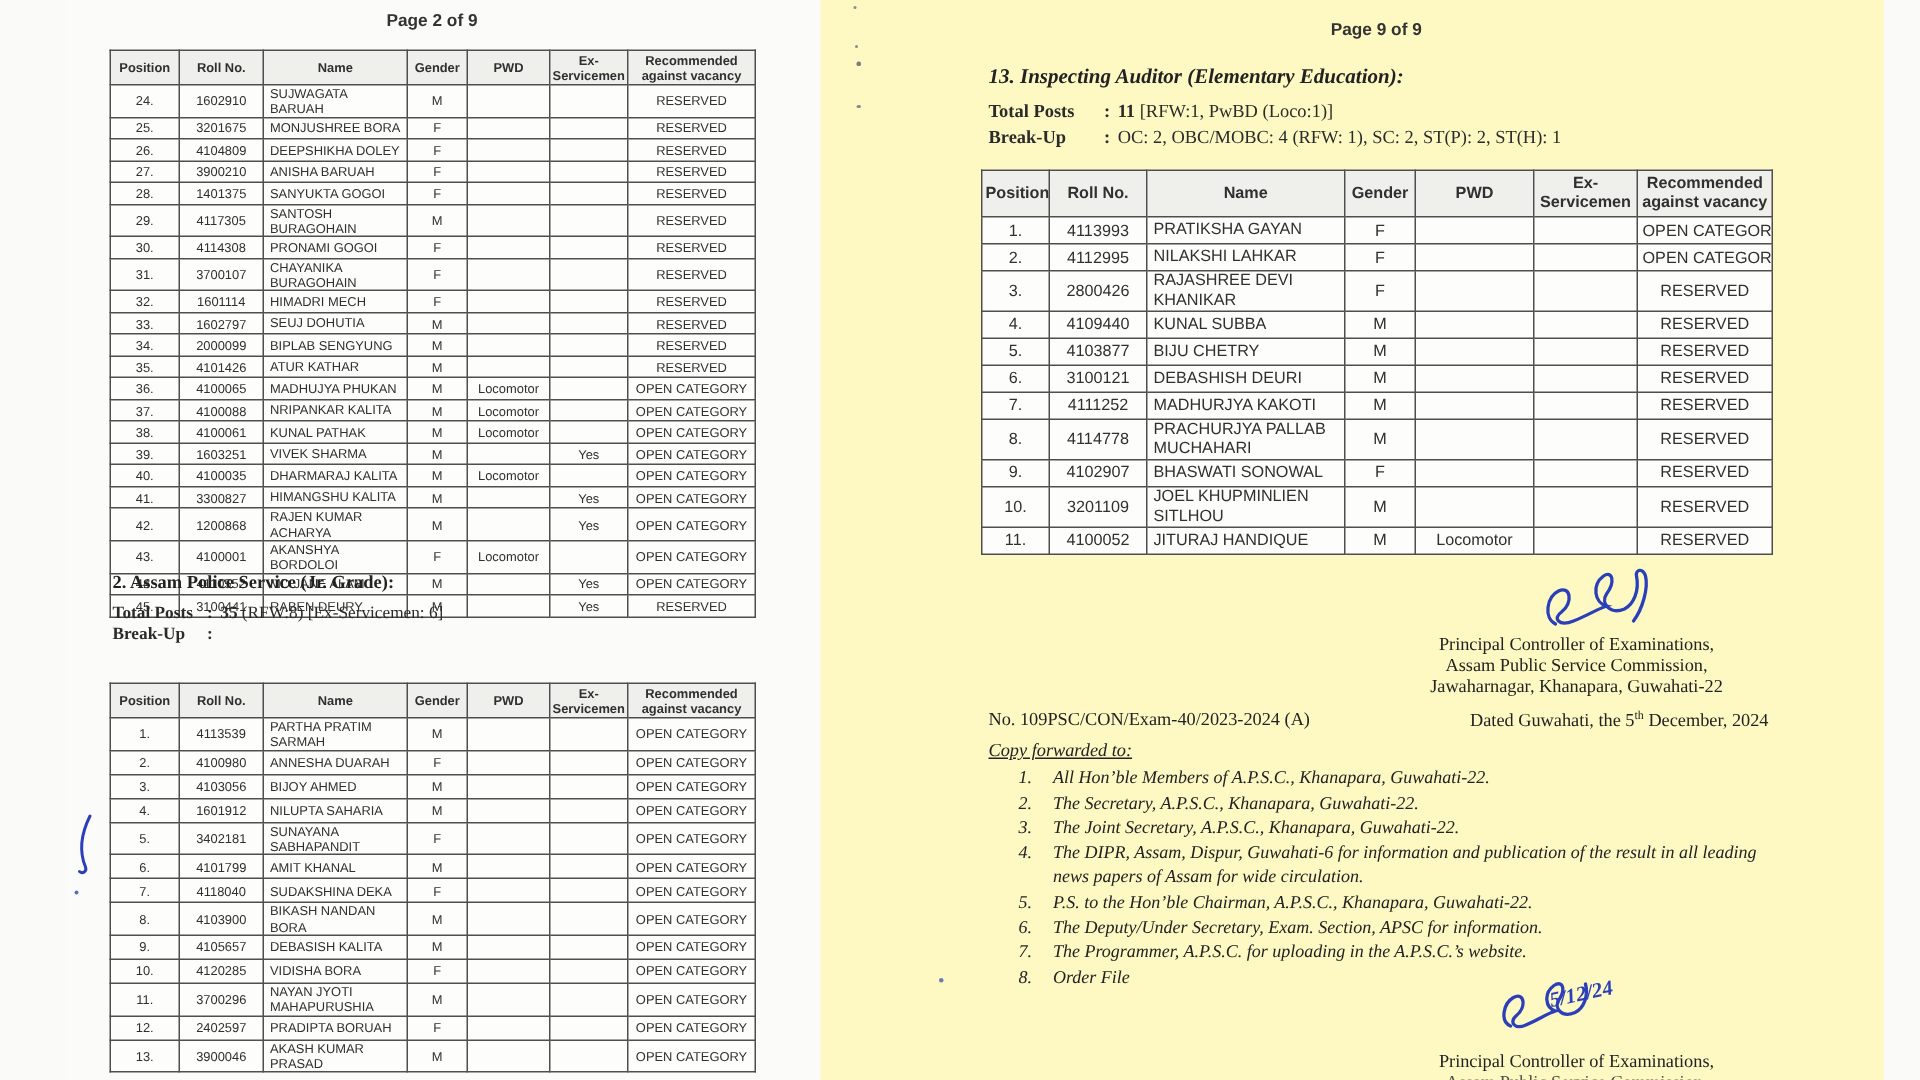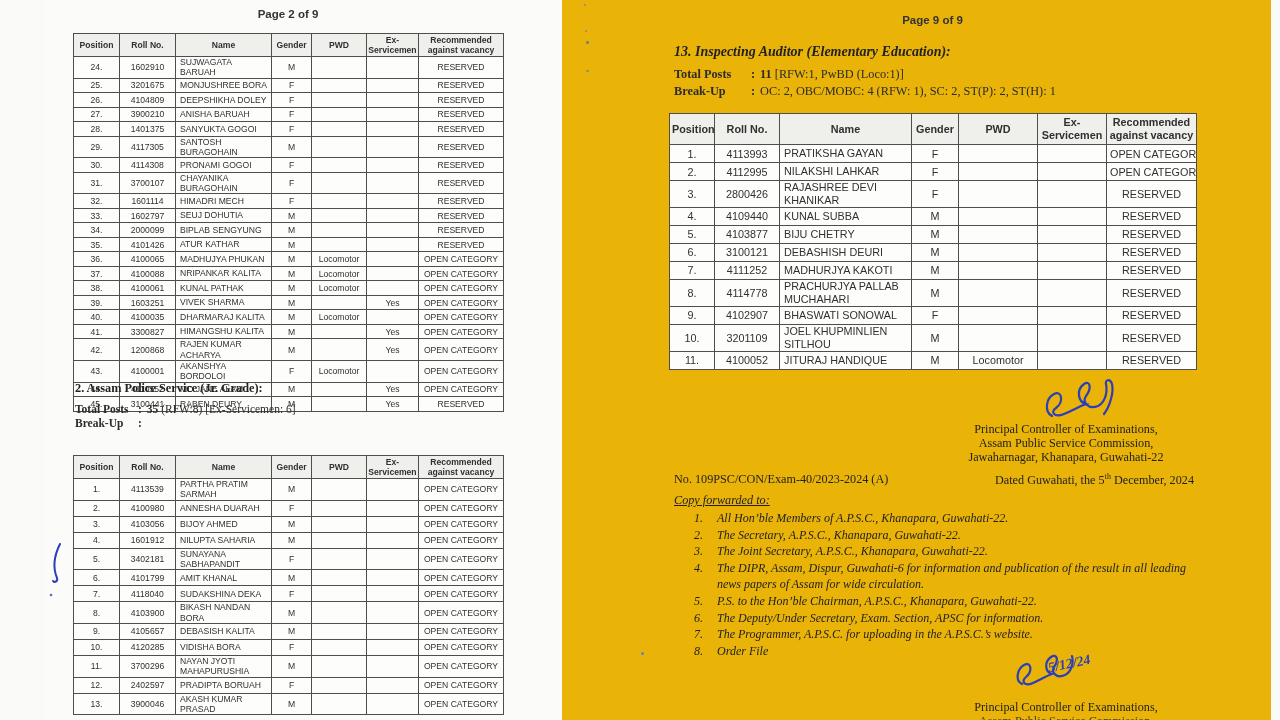--- a/index.html
+++ b/index.html
@@ -3,21 +3,21 @@
 <meta charset="utf-8">
 <style>
   html,body{margin:0;padding:0;}
   body{
     width:1280px;height:720px;overflow:hidden;position:relative;
     background:#fafaf8;color:#2b2b2b;
     font-family:"Liberation Sans", sans-serif;
   }
   .page{position:absolute;top:0;height:720px;}
   .page-left{left:0;width:570px;background:#fbfbf9;margin-left:45px;}
-  .page-right{left:562px;width:709px;background:#eab308;}
+  .page-right{left:547px;width:709px;background:#fef9c3;}
   .divider{position:absolute;left:570px;top:0;width:1px;height:720px;background:#bdbdb9;}
 
   .abs{position:absolute;}
   .serif{font-family:"Liberation Serif", serif;}
 
   .page-label{font-family:"Liberation Sans", sans-serif;font-size:11.5px;font-weight:600;color:#333;text-align:center;}
 
   
   table.tbl{border-collapse:collapse;table-layout:fixed;background:#fdfdfc;border:1.5px solid #3c3c3c;}
   table.tbl th, table.tbl td{border:1px solid #4e4e4e;text-align:center;vertical-align:middle;color:#303030;overflow:hidden;}

